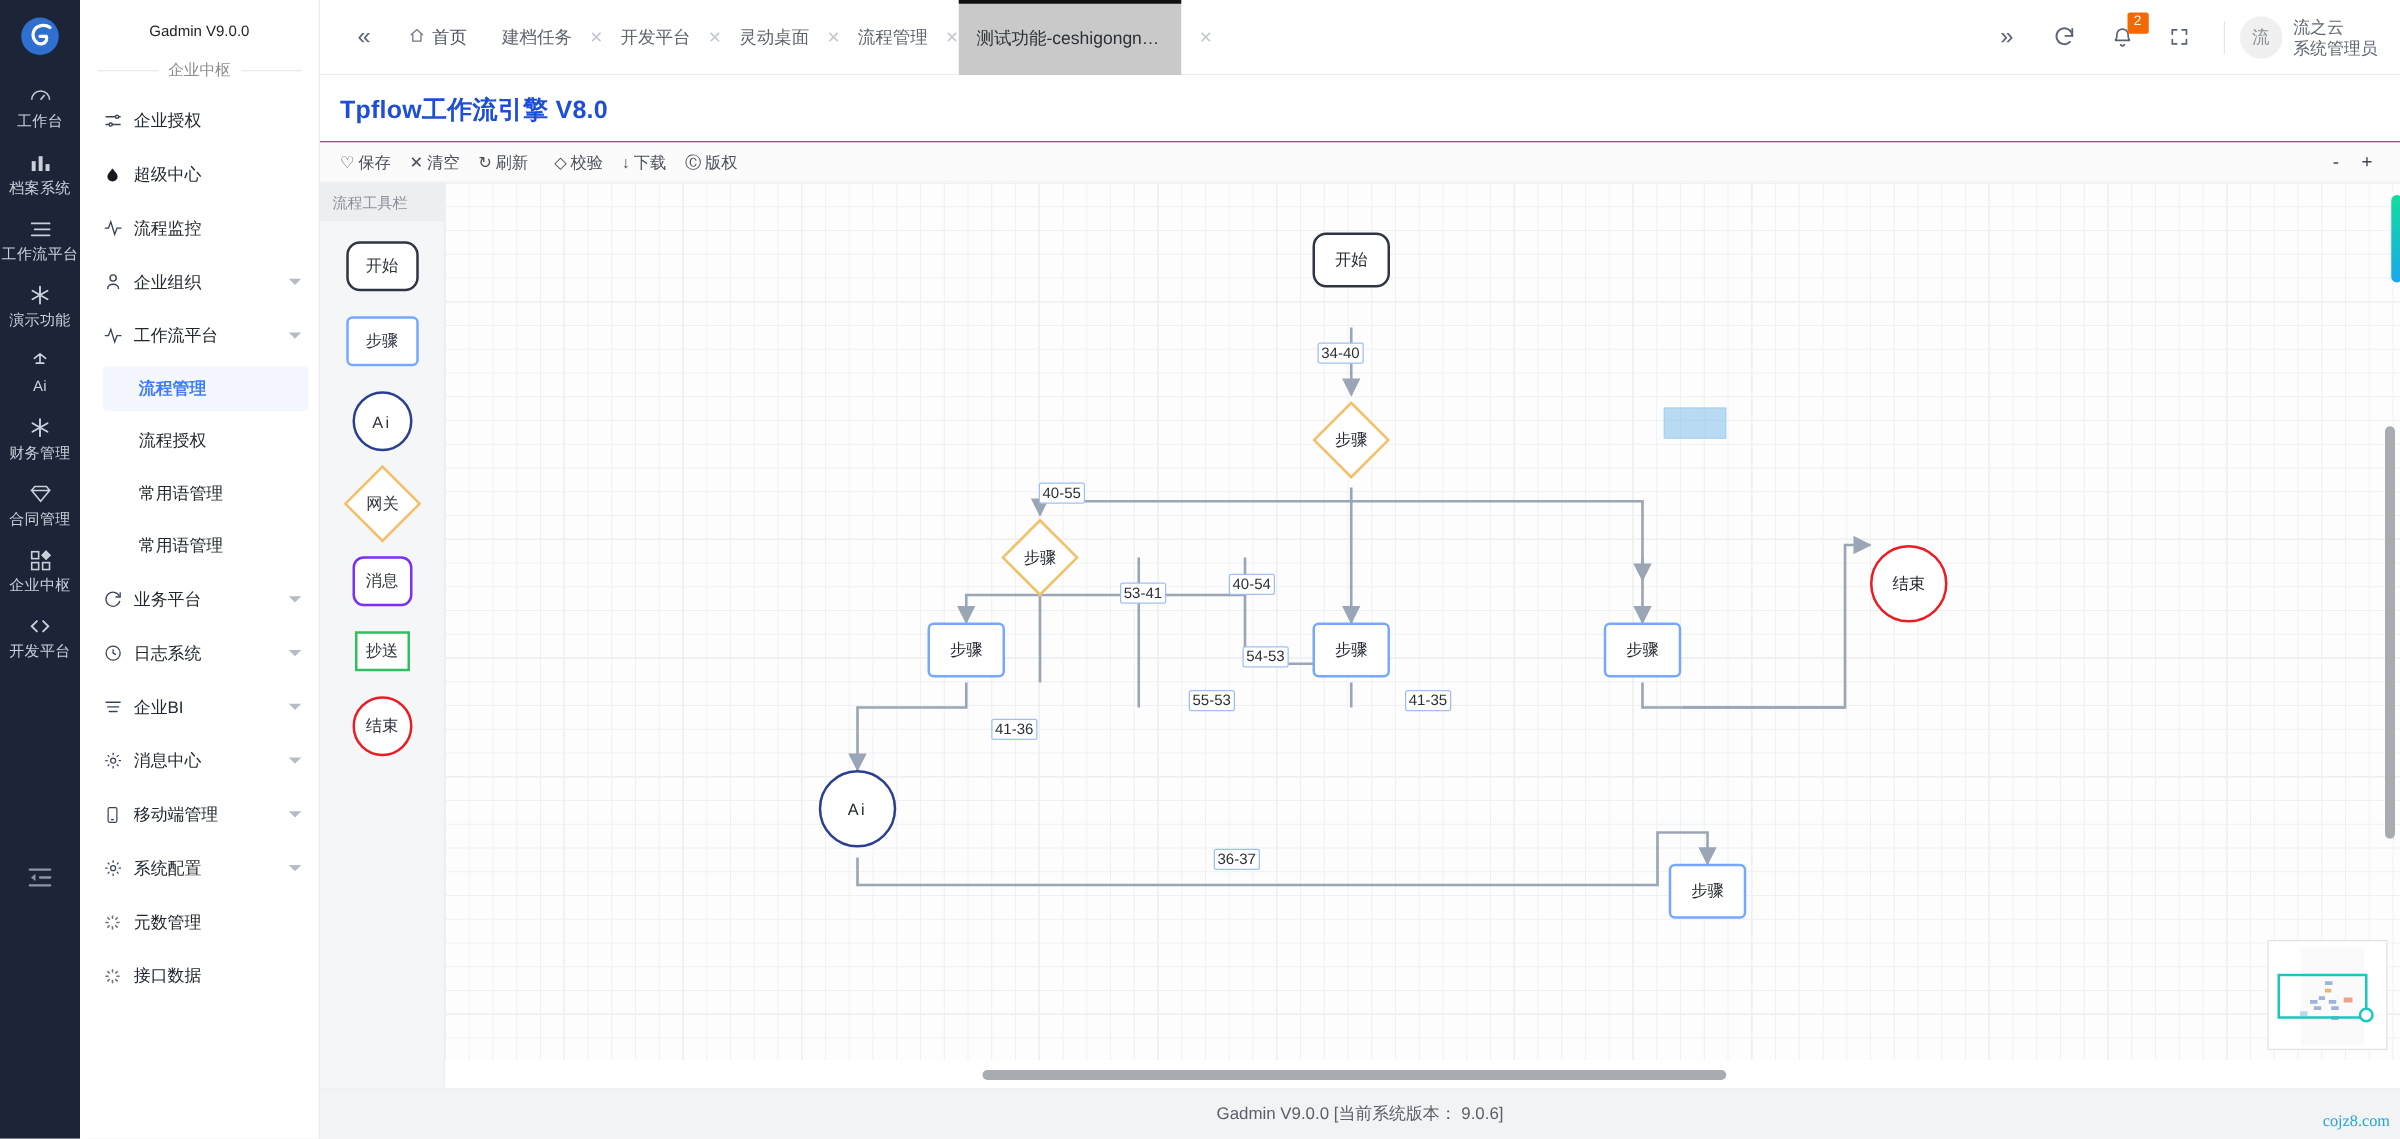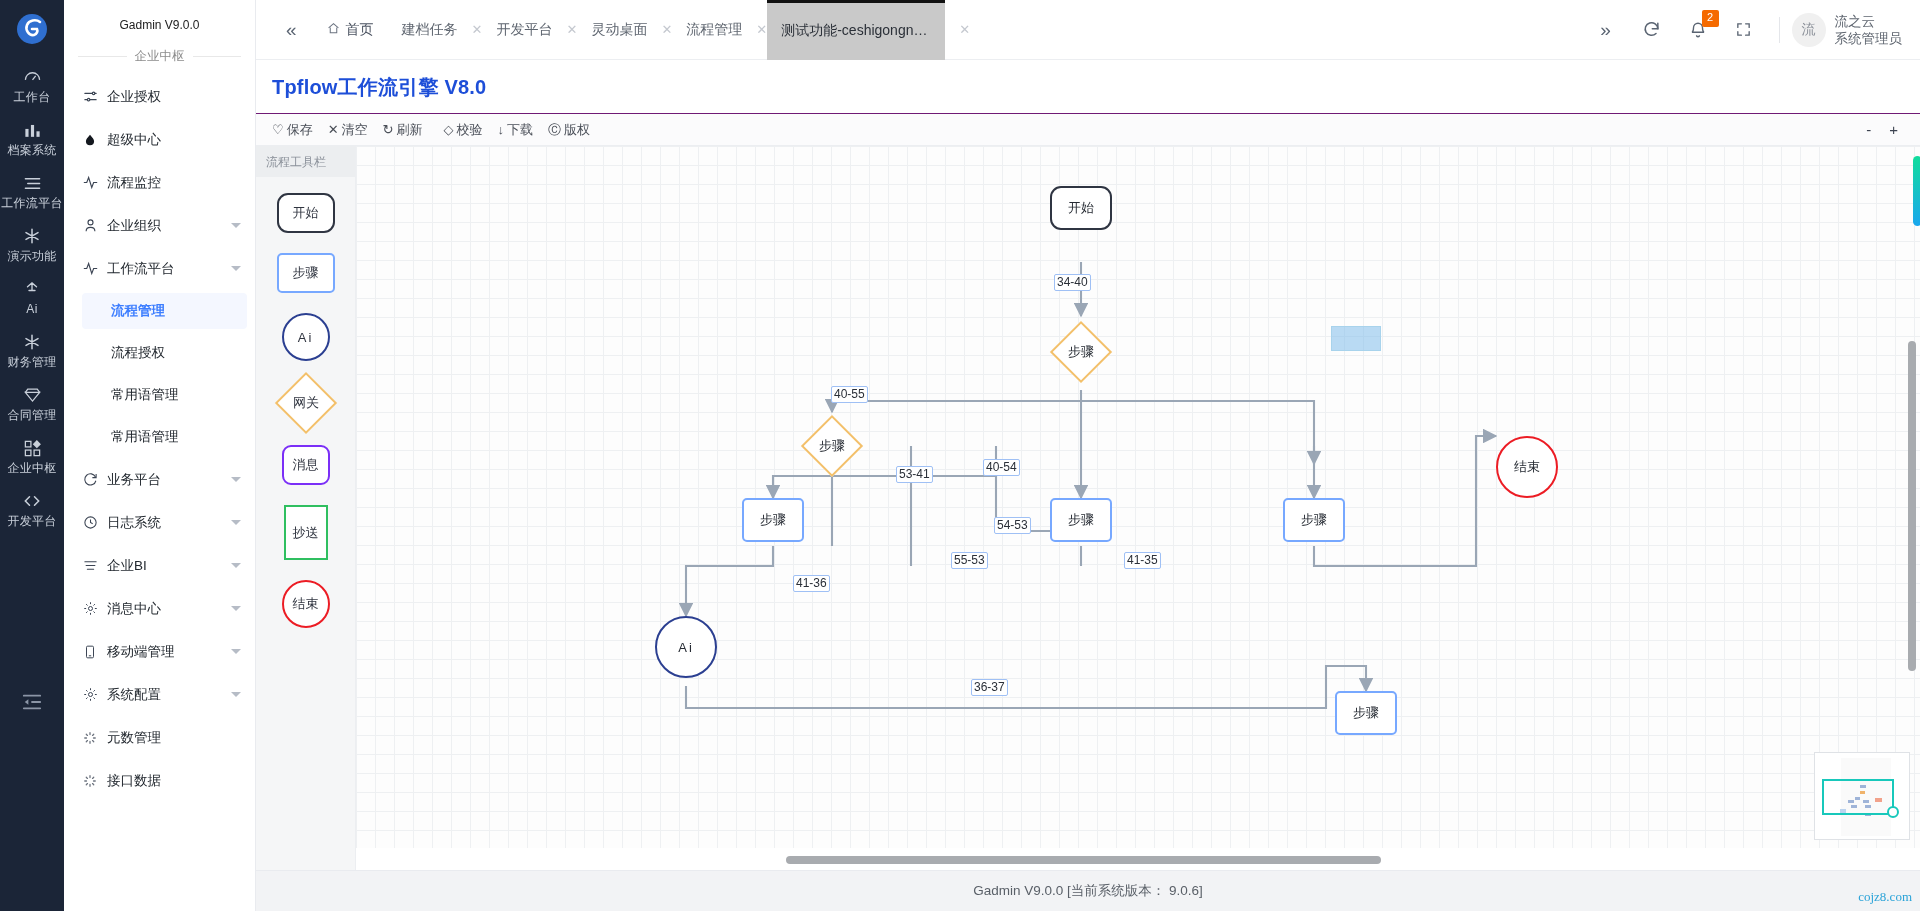--- a/index.html
+++ b/index.html
@@ -128,21 +128,21 @@
   .palette-hd { font-size: 12px; color: #8a9099; padding: 8px 10px 6px; background:#eceef0; }
   .pal-items { display: flex; flex-direction: column; align-items: center; gap: 20px; padding-top: 16px; }
   .pal { width: 58px; height: 40px; display:flex; align-items:center; justify-content:center;
          font-size: 13px; color:#303540; background:#fff; cursor: grab; }
   .pal.start { border: 2px solid #2f3542; border-radius: 11px; }
   .pal.step  { border: 2px solid #77a8ff; border-radius: 5px; }
   .pal.ai    { width: 48px; height: 48px; border-radius: 50%; border: 2px solid #2b3f91; letter-spacing: 2px; }
   .pal.gw    { width: 44px; height: 44px; border: 2px solid #f3c06a; transform: rotate(45deg); }
   .pal.gw span { transform: rotate(-45deg); }
   .pal.msg   { width: 48px; height: 40px; border: 2px solid #7b2ff7; border-radius: 9px; }
-  .pal.cc    { width: 44px; height: 55px; border: 2px solid #2fbf60; }
+  .pal.cc    { width: 44px; height: 32px; border: 2px solid #2fbf60; }
   .pal.end   { width: 48px; height: 48px; border-radius: 50%; border: 2px solid #ec1c24; }
 
   .canvas-wrap { flex: 1; min-width: 0; position: relative; overflow: hidden; background: #fff; }
   .canvas {
     position: absolute; left: 0; top: 0; right: 0; bottom: 22px;
     background-color: #fdfdfd;
     background-image:
       linear-gradient(to right, #eef0f2 1px, transparent 1px),
       linear-gradient(to bottom, #eef0f2 1px, transparent 1px),
       linear-gradient(to right, #e2e5e9 1px, transparent 1px),

